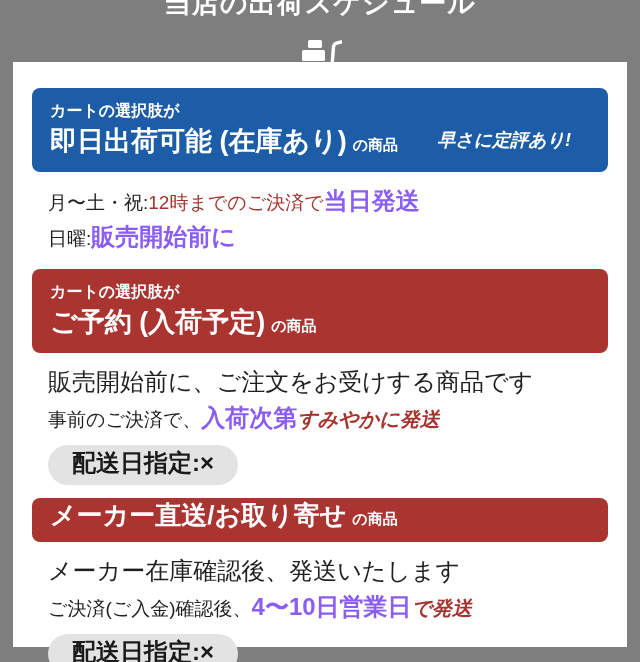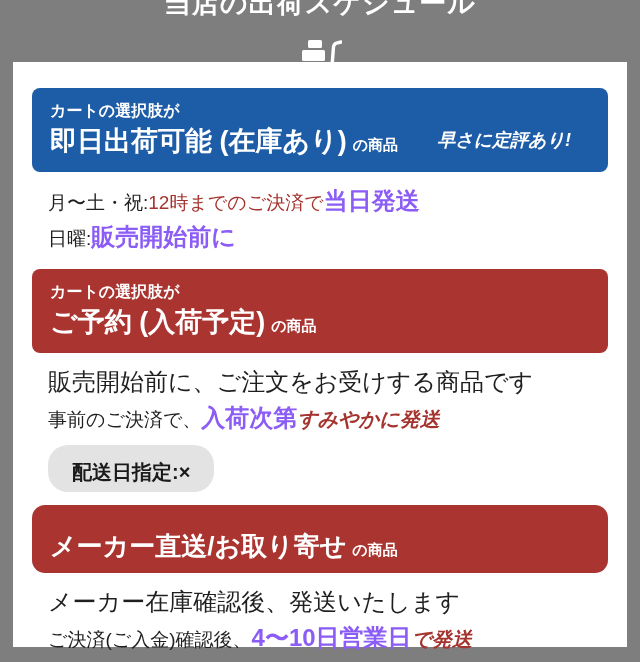--- a/index.html
+++ b/index.html
@@ -45,40 +45,40 @@
   }
   .banner.blue{background:#1d5ca6;}
   .banner.red{background:#aa3430;}
   .banner-top{font-size:16px;font-weight:bold;line-height:24px;}
   .banner-main{font-size:27px;font-weight:bold;line-height:36px;margin-top:40px;}
   .banner-suffix{font-size:15px;font-weight:bold;margin-left:6px;}
   .banner-note{
     position:absolute;right:37px;bottom:20px;
     font-size:18px;font-weight:bold;font-style:italic;
   }
-  .banner.single{padding:24px 18px 10px 18px;border-radius:13px;}
+  .banner.single{padding:0 18px 10px 18px;}
   .banner.single .banner-main{font-size:26px;line-height:34px;}
 
   
   .text-block{margin:12px 0 0 16px;}
   .line{font-size:19px;line-height:34px;color:#1f1f1f;white-space:nowrap;}
   .lbl{font-weight:normal;color:#1f1f1f;}
   .plain{font-weight:normal;color:#1f1f1f;font-size:24px;}
   .red-mid{color:#a5342e;font-weight:normal;text-align:right;}
   .red-big{color:#8b5cf6;font-weight:bold;font-size:24px;}
   .red-tail{color:#a5342e;font-weight:bold;font-size:20px;font-style:italic;}
 
   
   .pill{
     display:inline-block;
     margin:8px 0 0 16px;
     background:#e3e3e3;
     border-radius:20px;
-    padding:14px 24px 6px 24px;
-    font-size:20px;font-weight:bold;color:#1a1a1a;
+    padding:2px 24px 6px 24px;
+    font-size:24px;font-weight:bold;color:#1a1a1a;
   }
   .gap-md{height:13px;}
 </style>
 </head>
 <body>
 
 <div class="frame">
 
   <div class="header">
     <div class="page-title">当店の出荷スケジュール</div>

